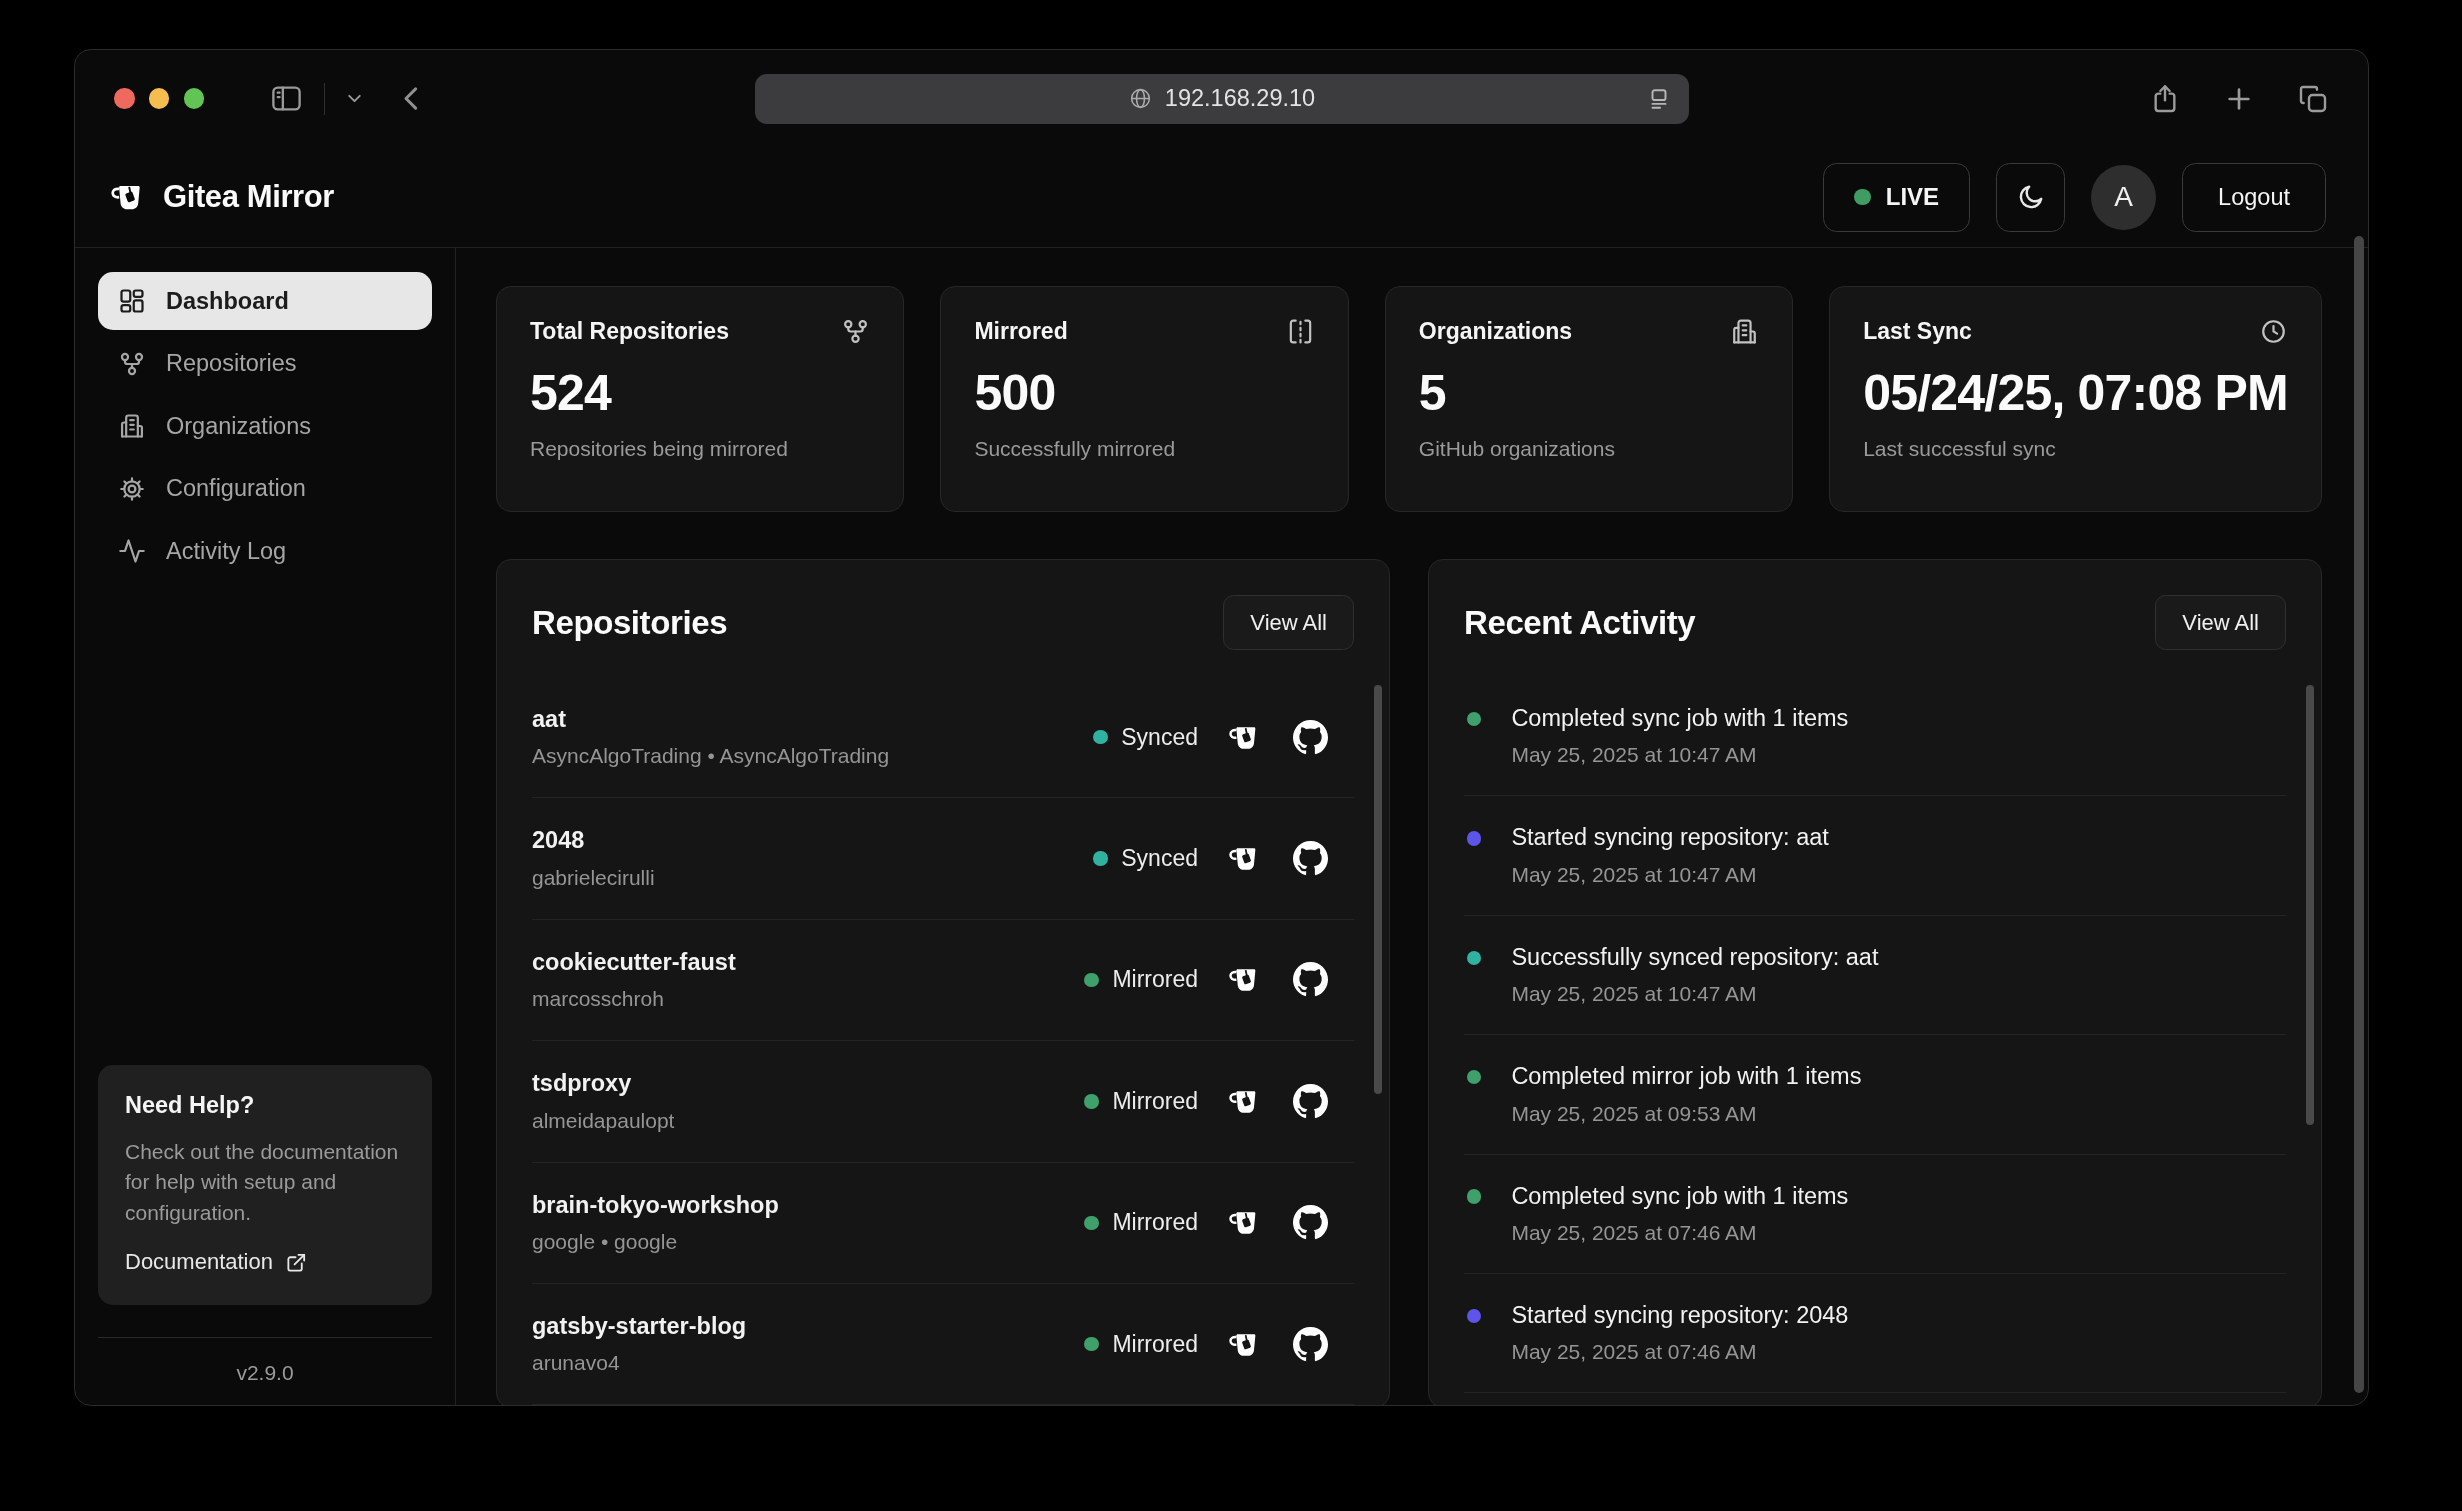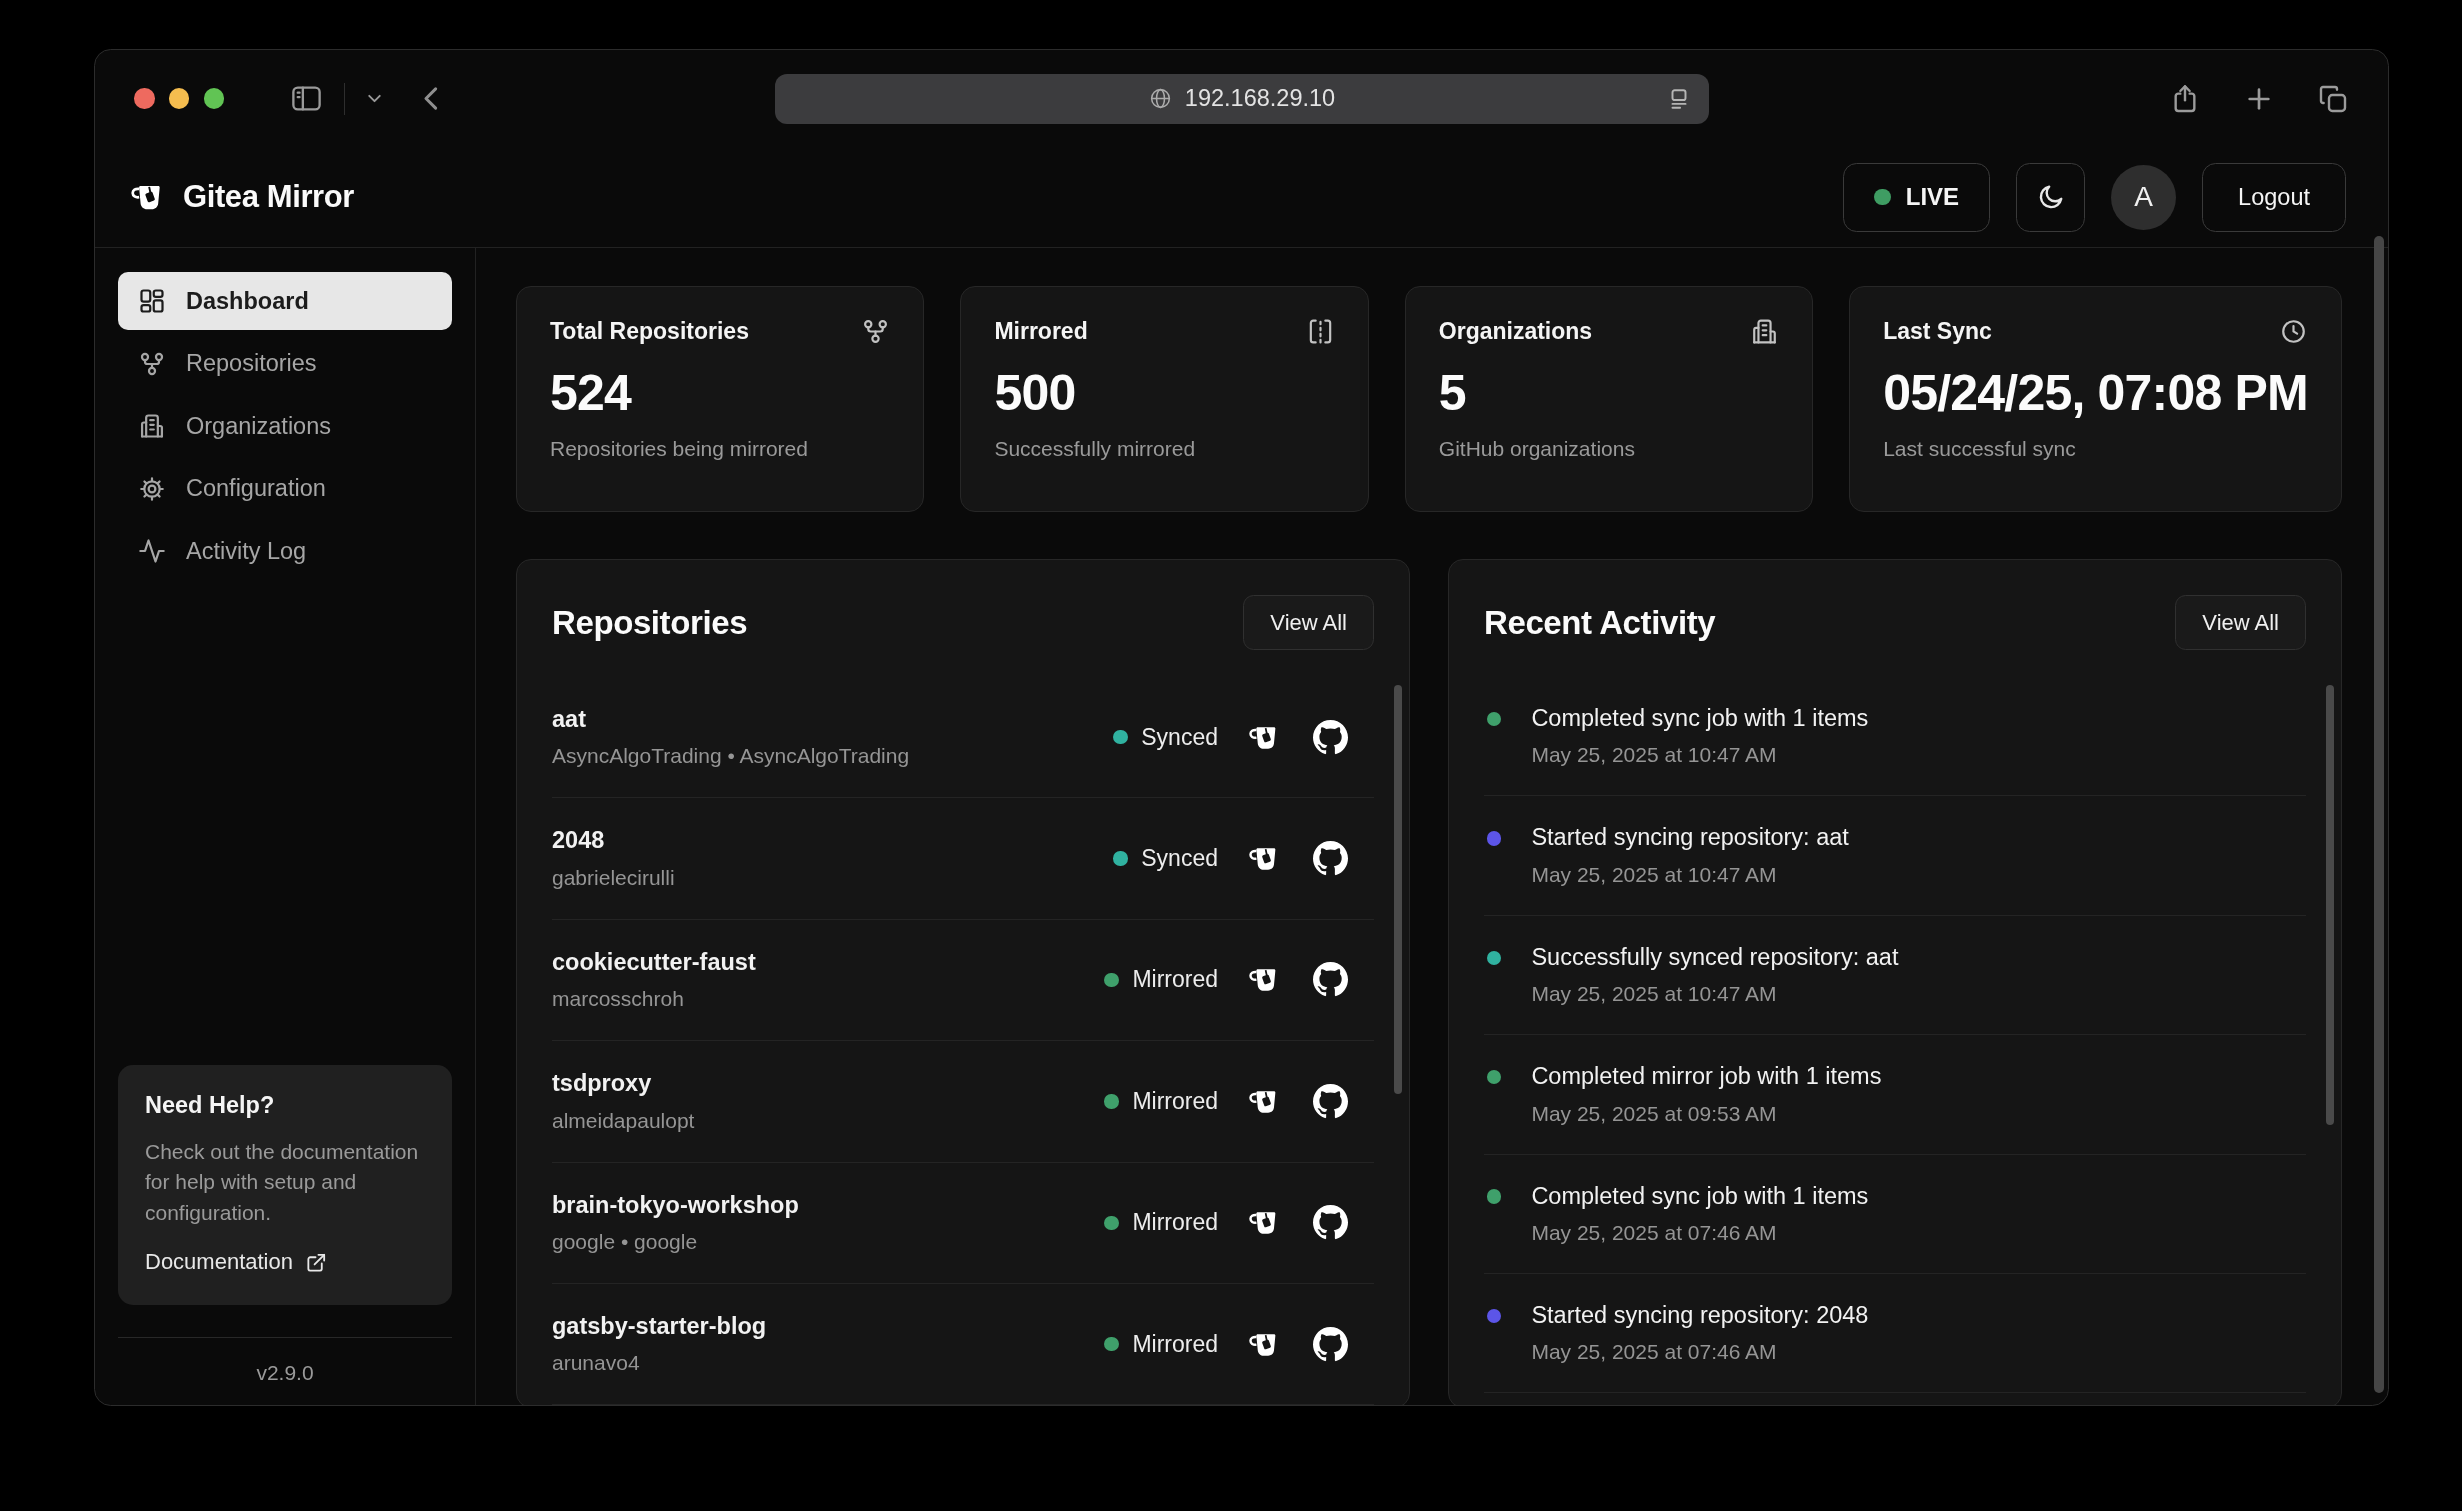--- a/index.html
+++ b/index.html
@@ -1,18 +1,18 @@
 <!DOCTYPE html>
 <html style="font-size:12px"><head>
 <meta charset="utf-8">
 <style>
   html,body{margin:0;padding:0;background:#000;}
   #screen{position:relative;width:2462px;height:1512px;background:#000;overflow:hidden;
           font-family:"Liberation Sans","DejaVu Sans",sans-serif;-webkit-font-smoothing:antialiased;}
-  .window{position:absolute;left:94px;top:49px;width:2295px;height:1357px;background:#0a0a0a;
+  .window{position:absolute;left:74px;top:49px;width:2295px;height:1357px;background:#0a0a0a;
           border:0.8px solid #2c2c2c;border-radius:16.7px;overflow:hidden;display:flex;flex-direction:column;box-sizing:border-box;}
   svg{display:block;}
 
   
   .toolbar{flex:0 0 97px;display:flex;align-items:center;padding:0 39px;position:relative;}
   .traffic{display:flex;gap:14.4px;align-items:center;}
   .light{width:20.5px;height:20.5px;border-radius:50%;}
   .l-red{background:#ee6a5f;} .l-yellow{background:#f5bd4f;} .l-green{background:#61c454;}
   .tool-icons{display:flex;align-items:center;margin-left:65px;gap:16.7px;color:#9a9a9a;}
   .vdiv{width:0.8px;height:32px;background:#2e2e2e;margin:0 3px;}
@@ -37,21 +37,21 @@
   .avatar{width:65px;height:65px;border-radius:50%;background:#2e2e2e;color:#f0f0f0;display:flex;
           align-items:center;justify-content:center;font-size:28px;}
   .logout{height:67px;padding:0 35px;border:0.8px solid #3a3a3a;border-radius:13.6px;display:flex;
           align-items:center;font-size:23.5px;color:#f5f5f5;}
 
   
   .bodyrow{flex:1;display:flex;min-height:0;}
   .sidebar{flex:0 0 381px;width:381px;border-right:0.8px solid #222;box-sizing:border-box;
            padding:24px 23px 20px;display:flex;flex-direction:column;}
   .nav{display:flex;flex-direction:column;gap:4.5px;}
-  .navitem{display:flex;align-items:center;gap:20px;height:58px;padding:0 20px;border-radius:10px;
+  .navitem{display:flex;align-items:center;gap:20px;height:58px;padding:0 20px;border-radius:15px;
            color:#a6a6a6;font-size:23.5px;font-weight:500;}
   .navitem.active{background:#e7e7e7;color:#1c1c1c;font-weight:600;}
   .navitem svg{width:28px;height:28px;flex:0 0 28px;}
   .help{margin-top:auto;background:#202020;border-radius:15px;padding:27px 27px 30px;}
   .help-title{font-size:23.5px;color:#f5f5f5;font-weight:700;margin-bottom:18px;}
   .help-body{font-size:21px;line-height:1.45;color:#9a9a9a;margin-bottom:21px;}
   .help-link{display:flex;gap:12px;align-items:center;color:#e8e8e8;font-size:22px;font-weight:500;}
   .sidefoot{border-top:0.8px solid #282828;margin-top:32px;padding-top:23px;text-align:center;color:#9a9a9a;font-size:21px;}
 
   .main{flex:1;padding:38px 46px 0 40px;box-sizing:border-box;min-width:0;}

